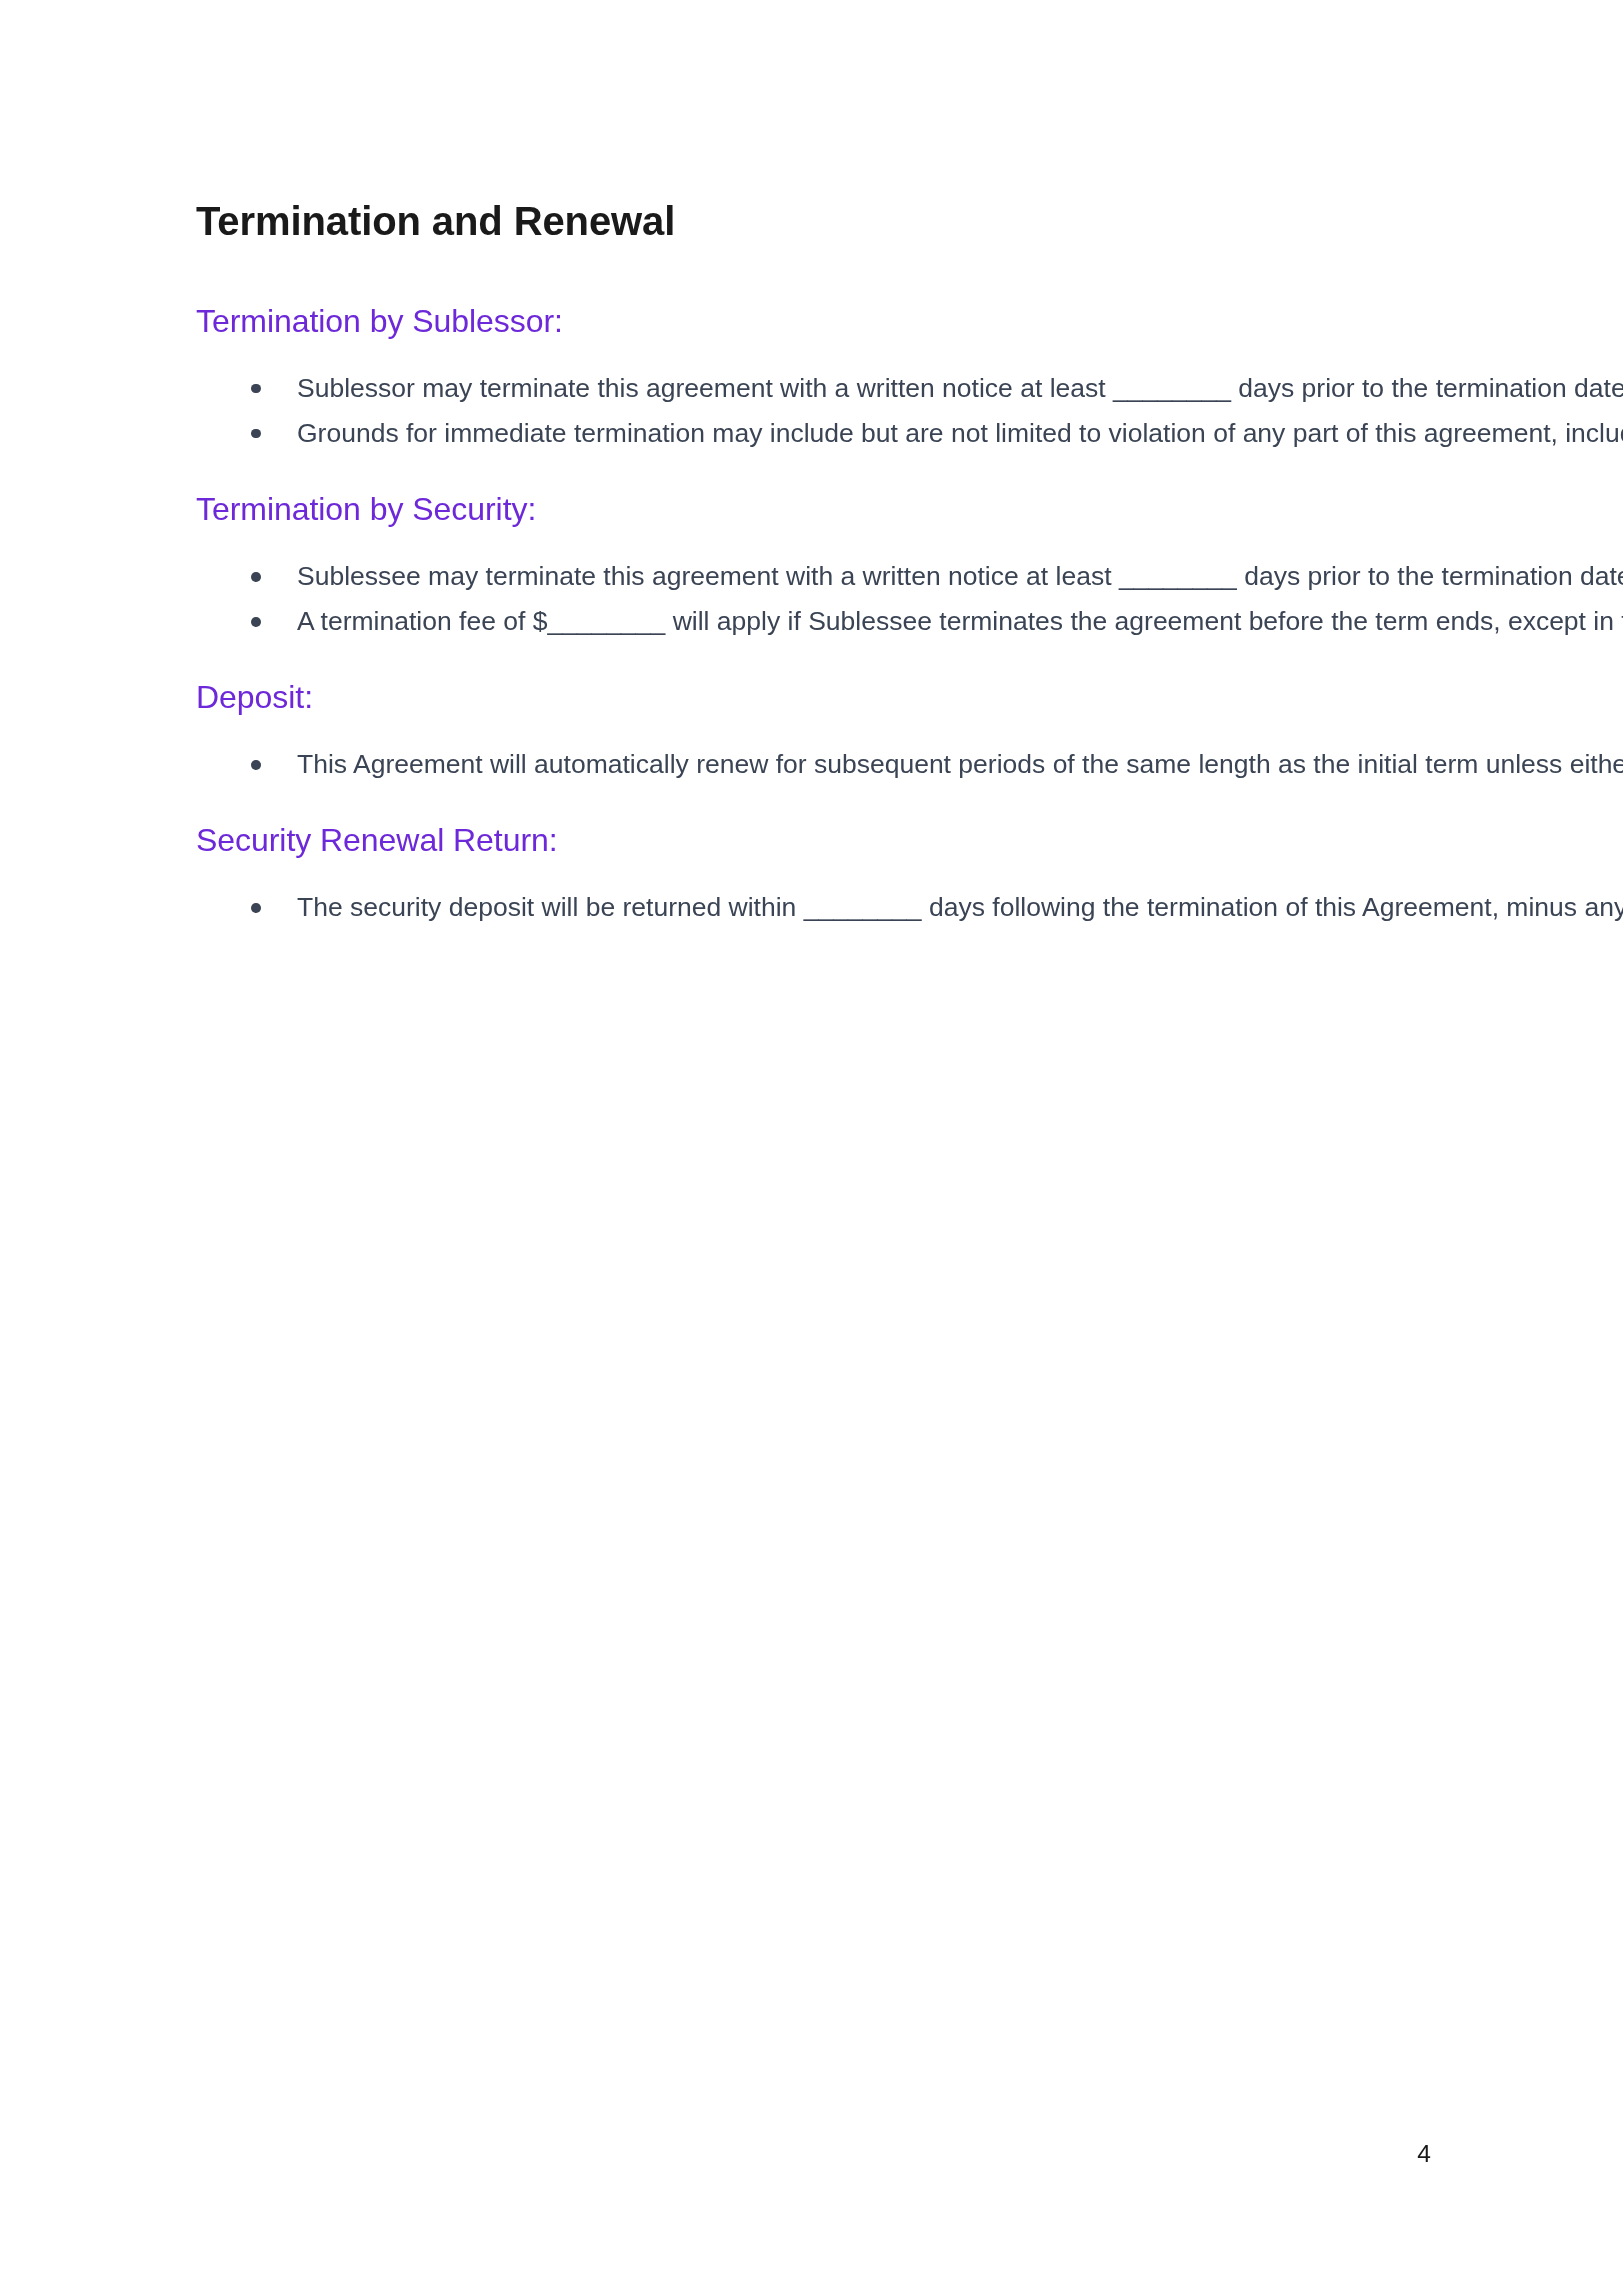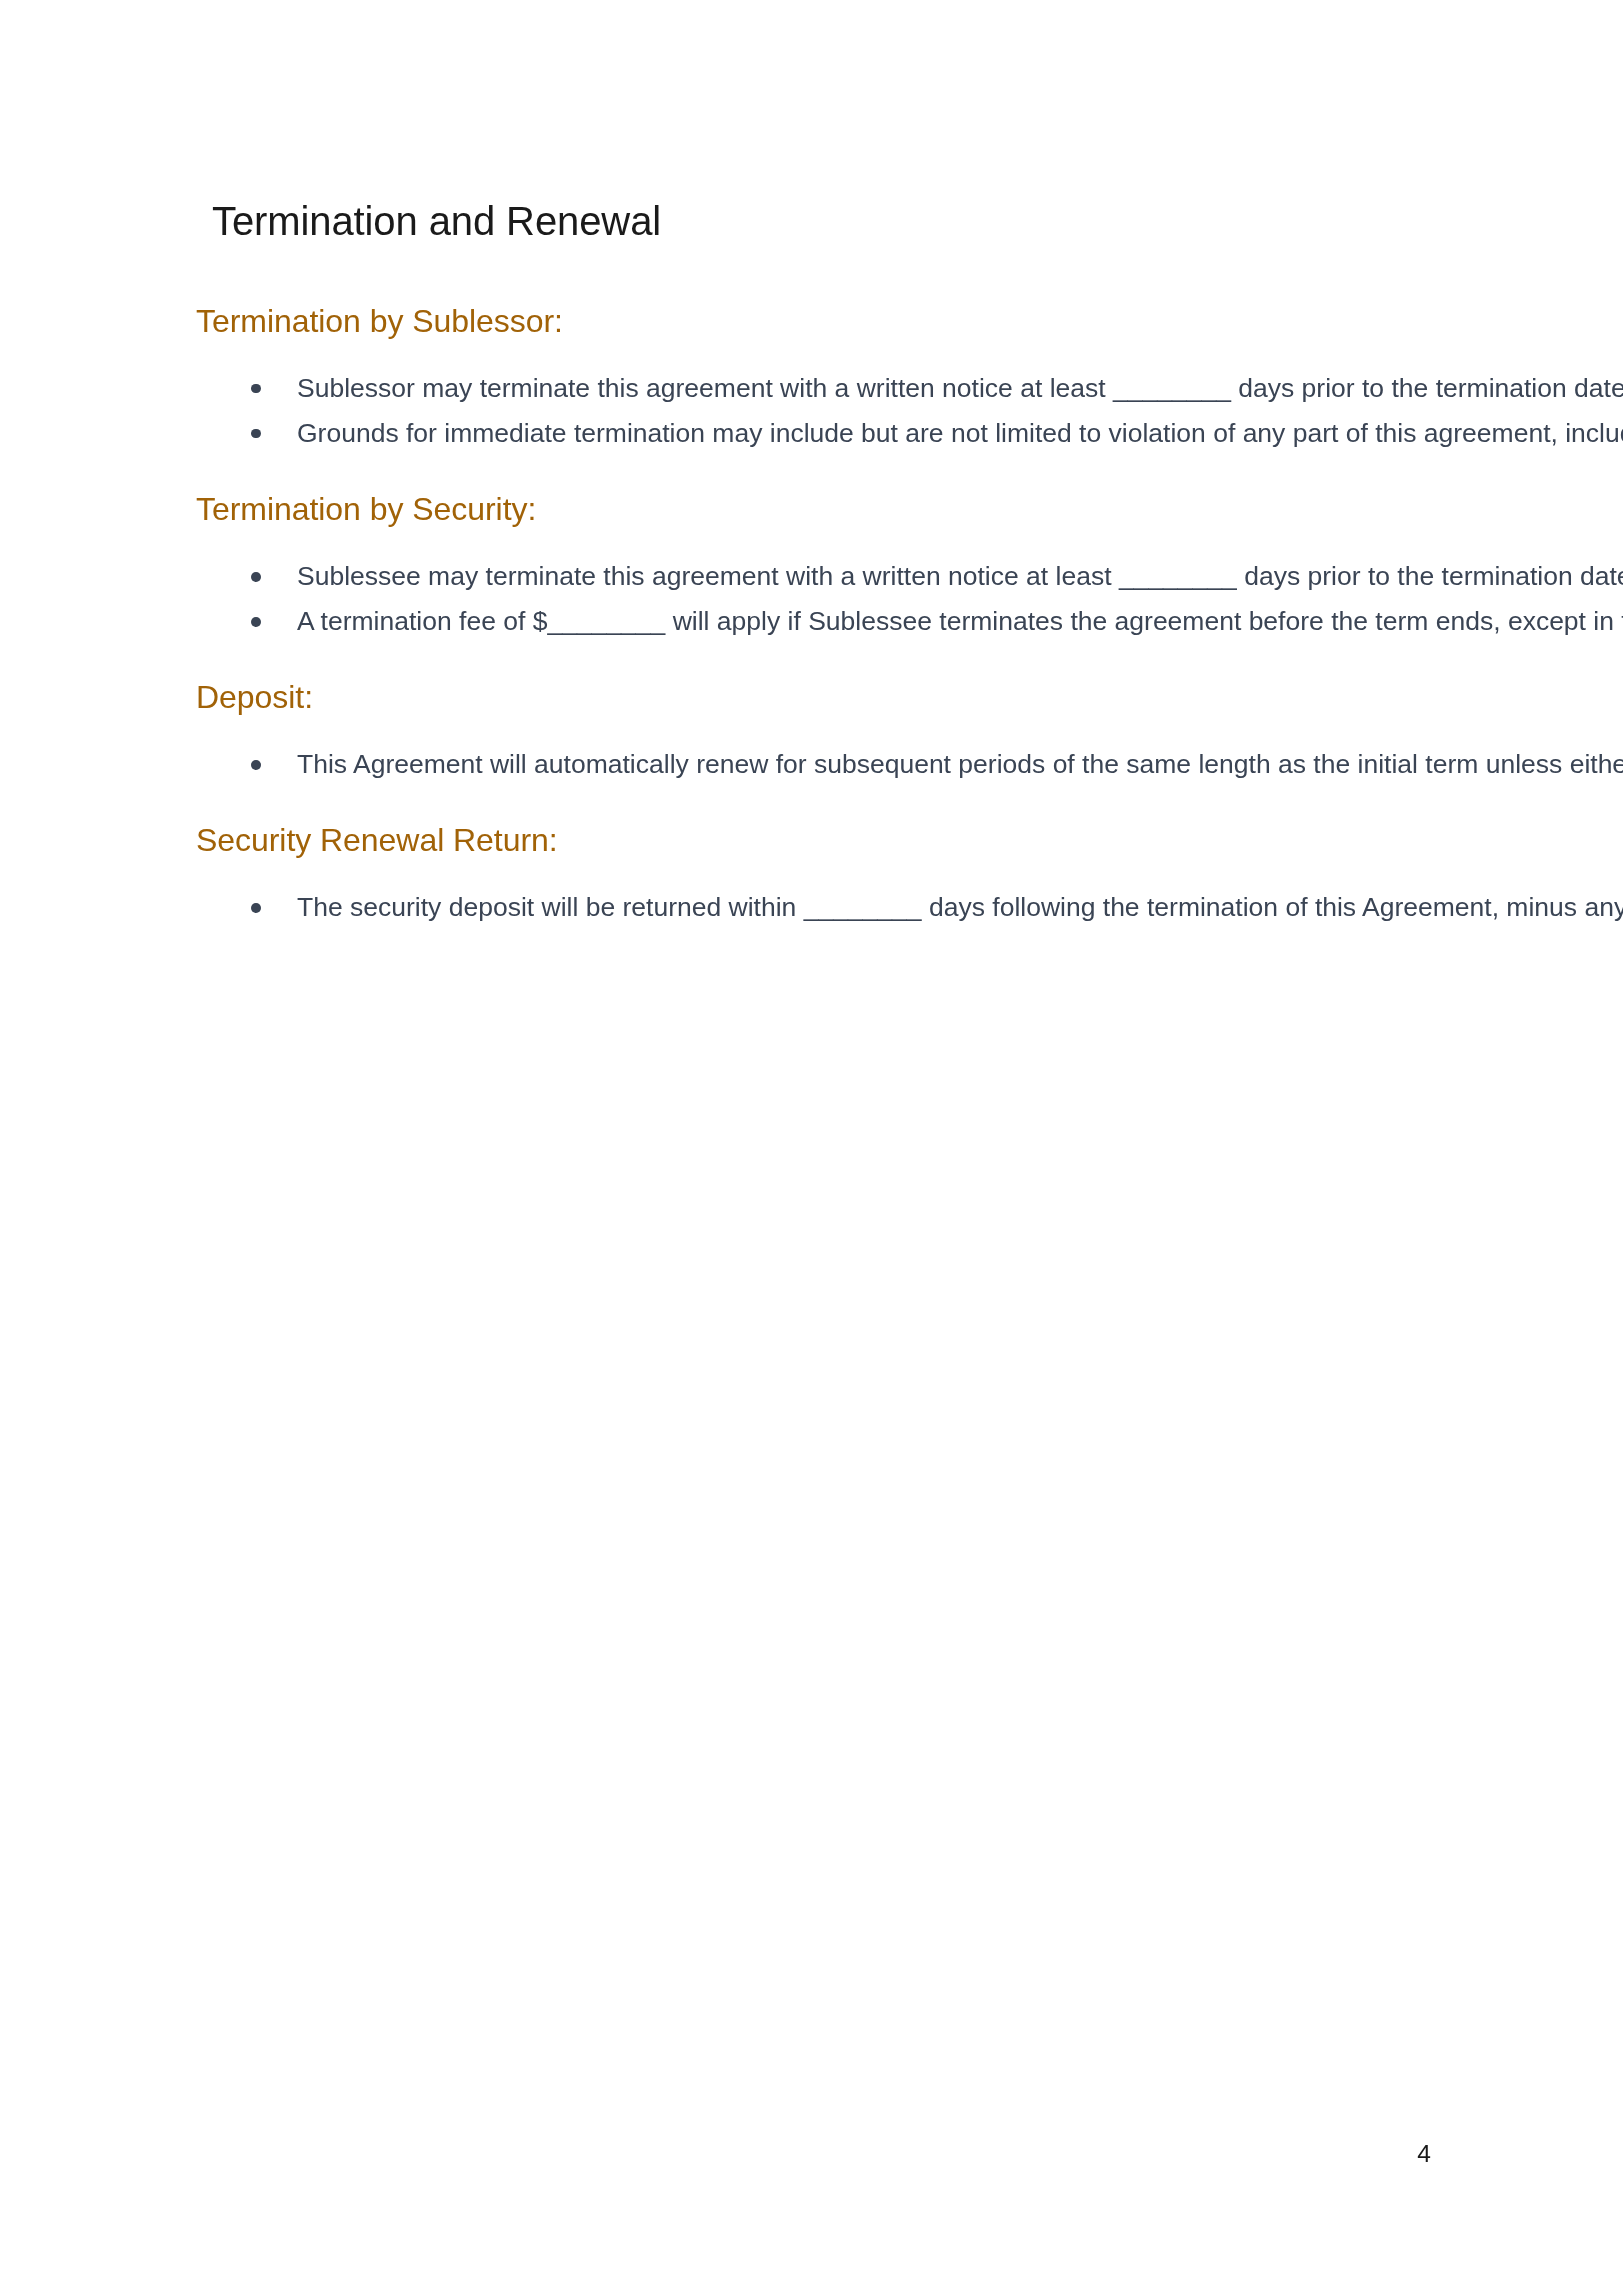--- a/index.html
+++ b/index.html
@@ -14,35 +14,35 @@
     height: 2293px;
     background: #ffffff;
     box-sizing: border-box;
     padding: 196px 192px 0 196px;
     font-family: "Liberation Sans", sans-serif;
     overflow: hidden;
   }
 
   .doc-title {
     font-size: 40px;
-    font-weight: 400;
+    font-weight: 700;
     color: #1a1a1a;
     line-height: 1.25;
-    margin: 0 0 0 16px;
+    margin: 0 0 0 0;
     letter-spacing: -0.1px;
   }
 
   .section {
     margin: 0;
   }
 
   .section-heading {
     font-size: 32px;
     font-weight: 400;
-    color: #a16207;
+    color: #6d28d9;
     line-height: 1.3;
     margin: 0;
     letter-spacing: -0.05px;
   }
 
   
   .gap-title-to-s1 { height: 55px; }
   .gap-heading-to-list { height: 23.5px; }
   .gap-list-to-heading { height: 33px; }
 

